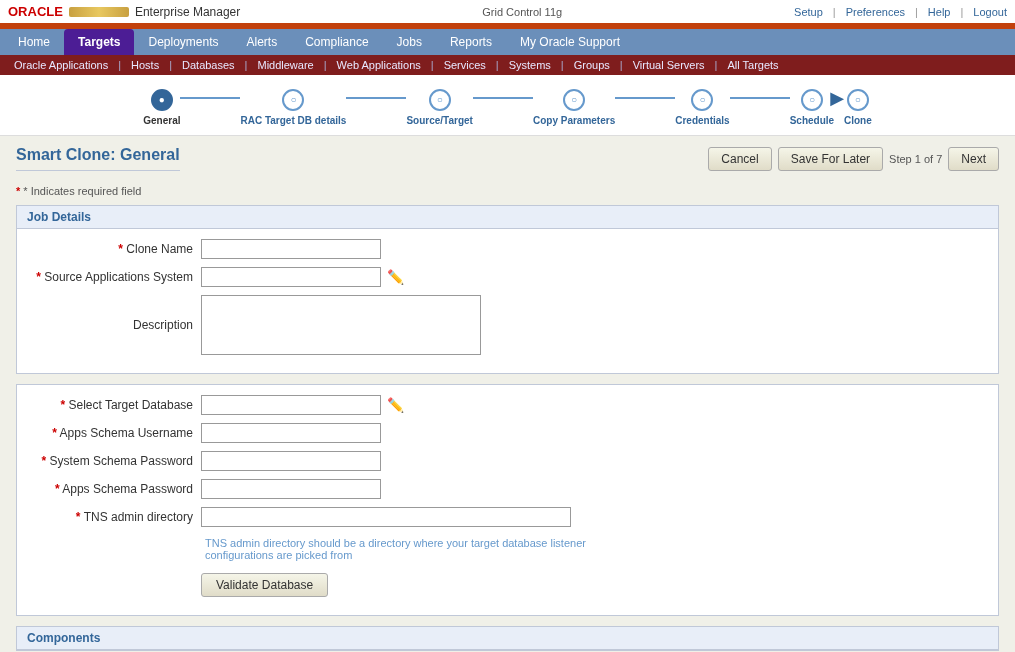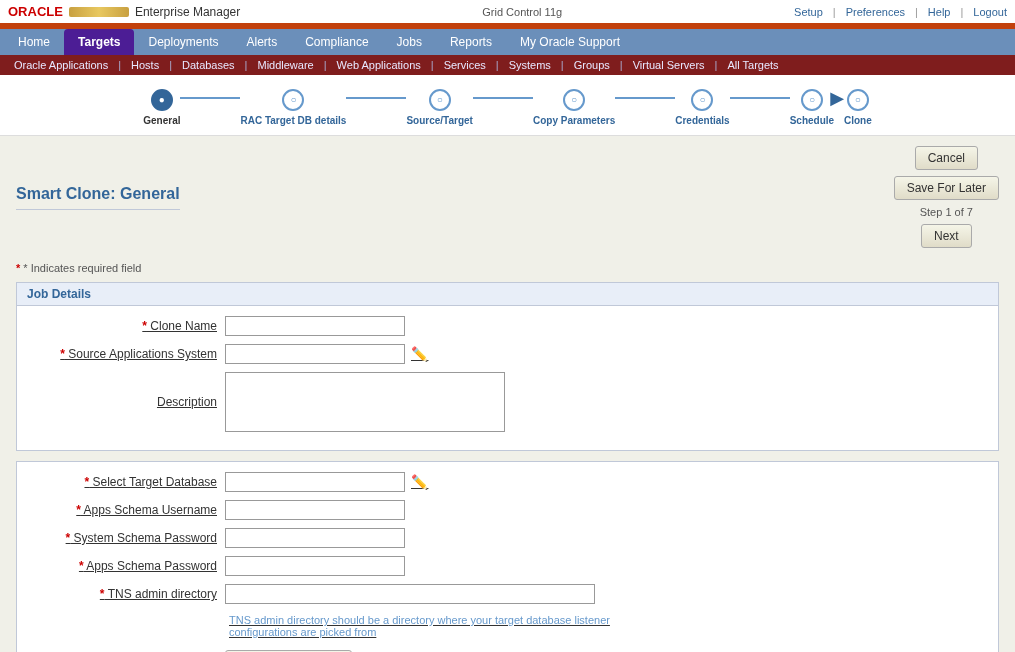--- a/index.html
+++ b/index.html
@@ -162,21 +162,20 @@
     }
     .required-star { color: #cc0000; font-weight: bold; }
 
     
     .button-bar {
       display: flex;
       justify-content: flex-end;
       align-items: center;
       gap: 6px;
       margin-bottom: 8px;
-      flex-direction: column;
     }
     .step-label {
       font-size: 11px;
       color: #555;
     }
 
     button.btn {
       background: linear-gradient(to bottom, #f5f5e8, #e0dcc8);
       border: 1px solid #aaa;
       padding: 4px 12px;
@@ -195,22 +194,21 @@
     }
     .section-title {
       background: #e8eef8;
       padding: 4px 10px;
       font-size: 12px;
       font-weight: bold;
       color: #336699;
       border-bottom: 1px solid #c0c8d8;
     }
     .section-body {
-      padding: 10px 28px;
-      text-decoration: underline;
+      padding: 10px 4px;
     }
 
     
     .form-row {
       display: flex;
       align-items: center;
       margin-bottom: 8px;
     }
     .form-label {
       text-align: right;

